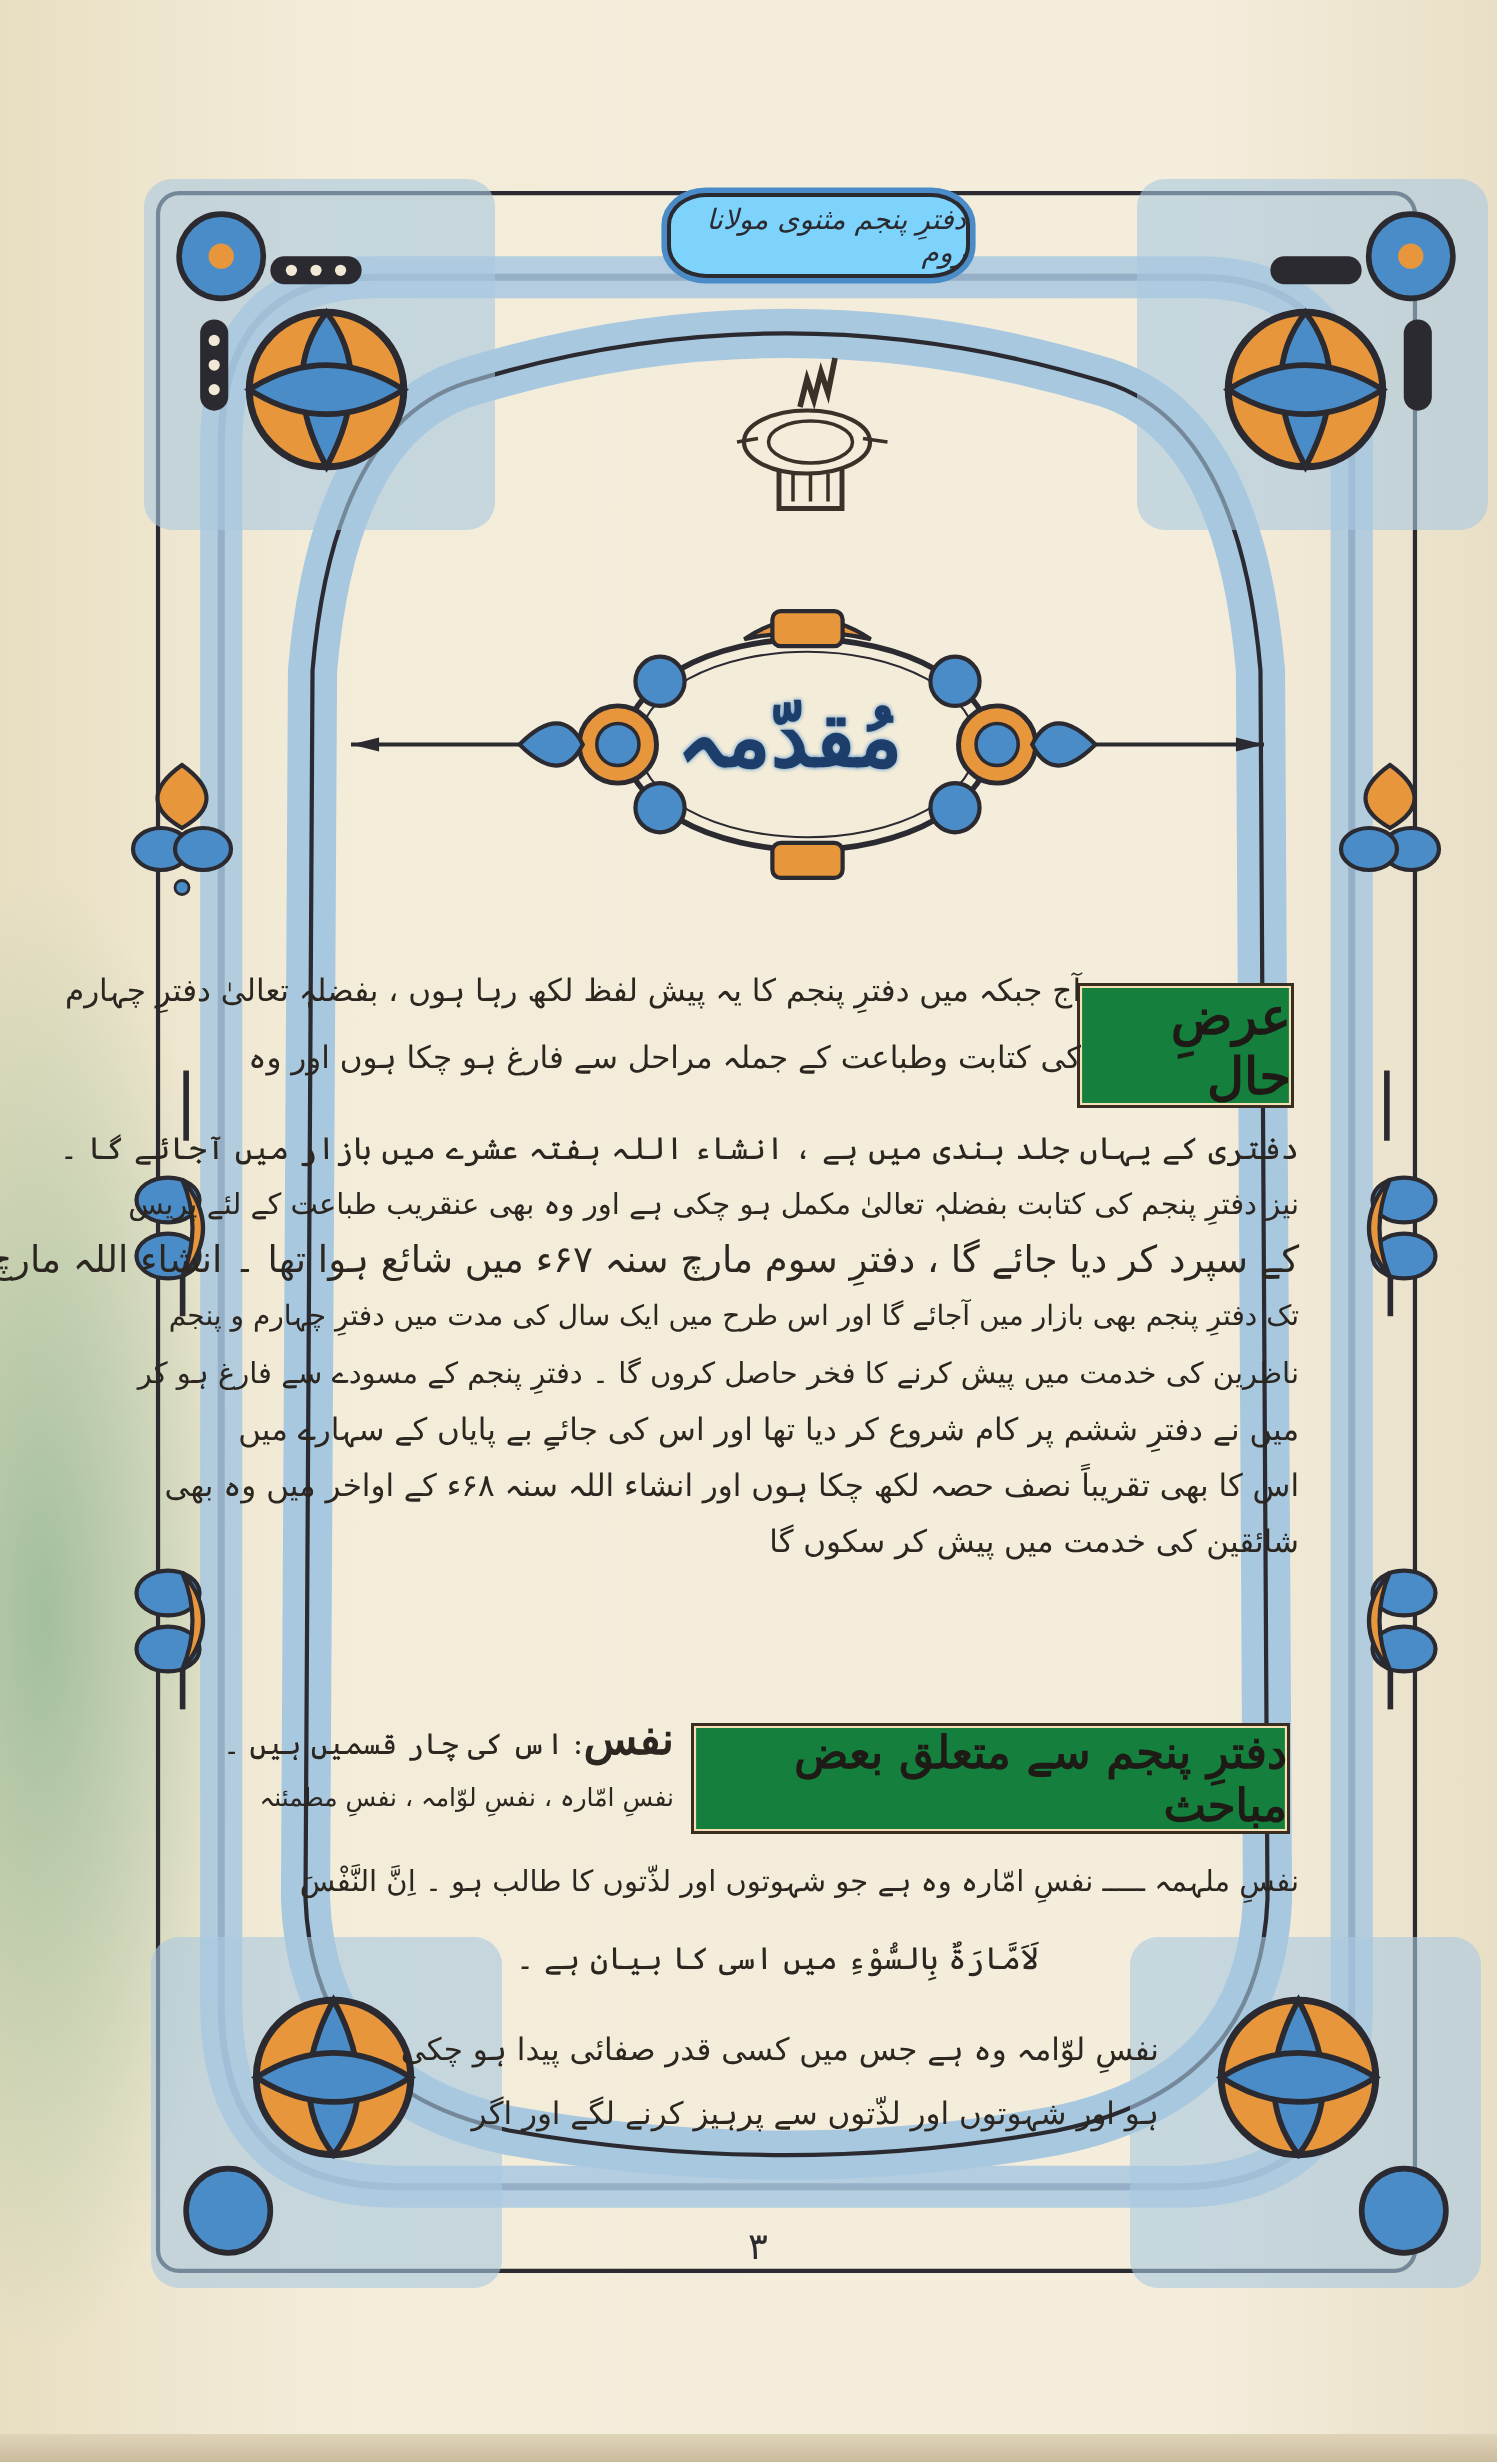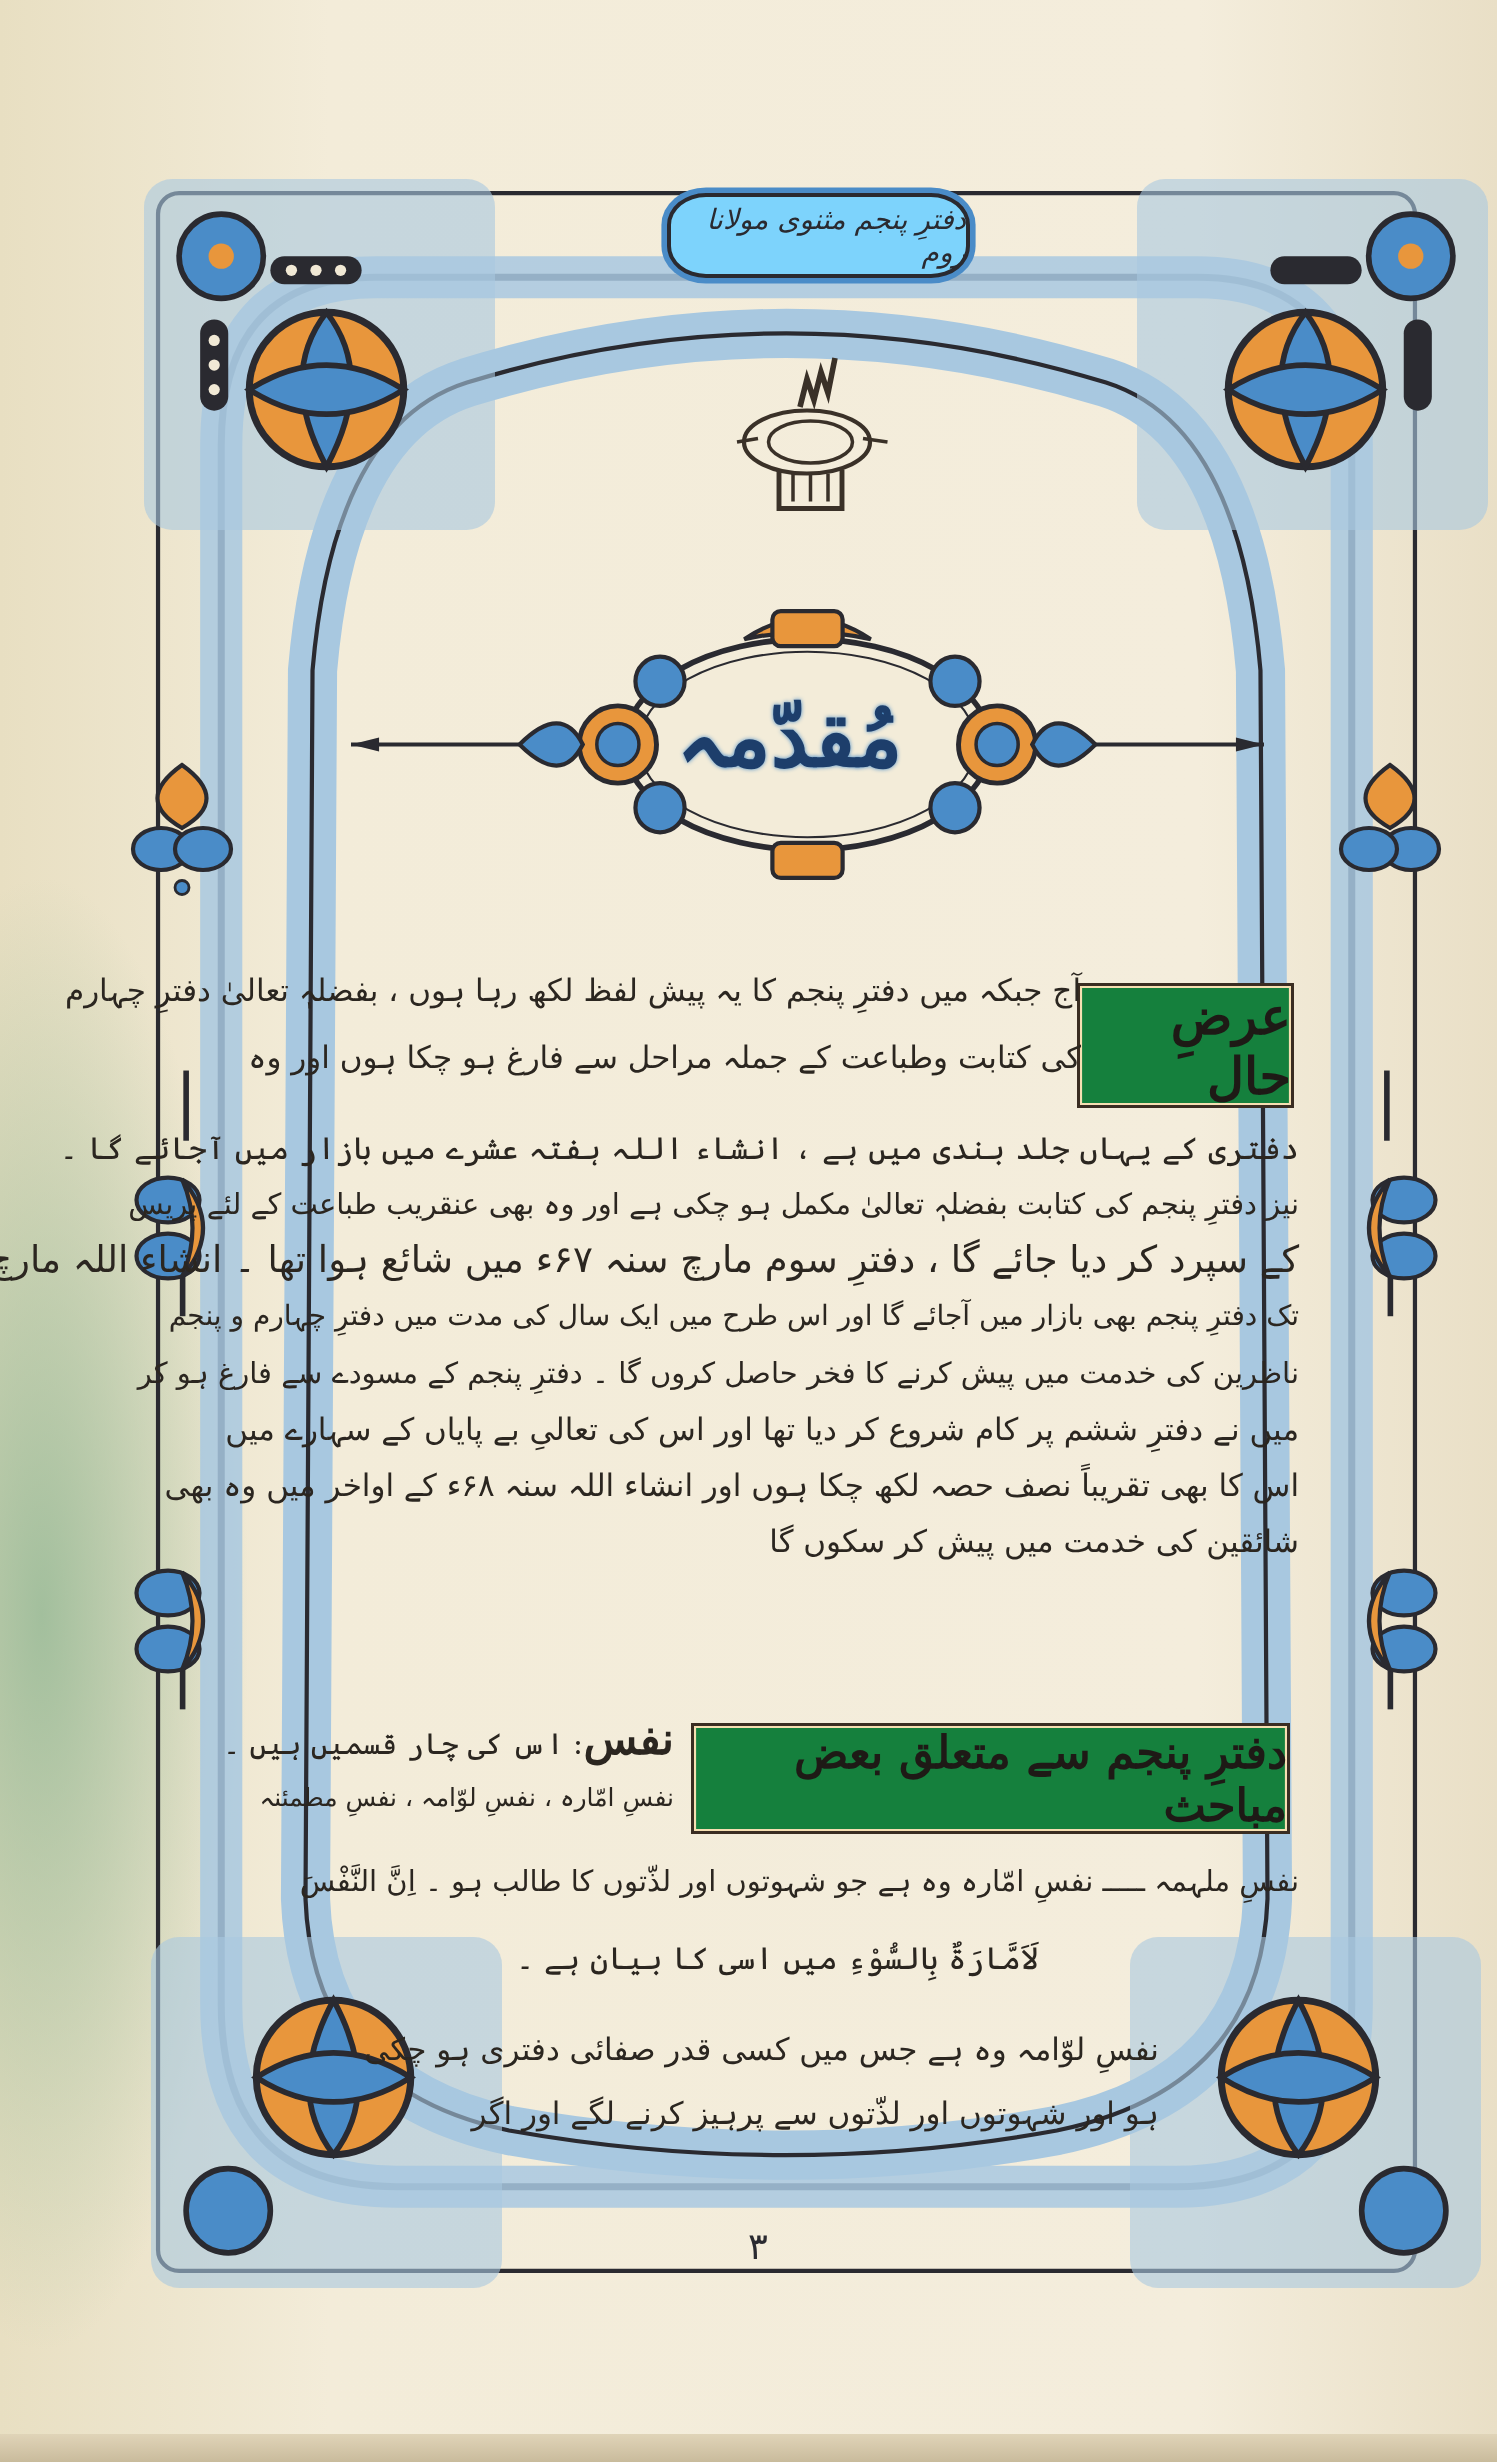--- a/index.html
+++ b/index.html
@@ -169,34 +169,34 @@
 <div class="heading-box" style="left:1077px;top:983px;width:211px;height:119px;font-size:51px;">عرضِ حال</div>
 
 <div class="content">
   <div class="line" style="top:0px;right:218px;">آج جبکہ میں دفترِ پنجم کا یہ پیش لفظ لکھ رہا ہوں ، بفضلہٖ تعالیٰ دفترِ چہارم</div>
   <div class="line" style="top:67px;right:218px;margin-left:12px;">کی کتابت وطباعت کے جملہ مراحل سے فارغ ہو چکا ہوں اور وہ</div>
   <div class="line" style="top:158px;">دفتری کے یہاں جلد بندی میں ہے ، انشاء اللہ ہفتہ عشرے میں بازار میں آجائے گا ۔</div>
   <div class="line" style="top:214px;font-size:29px;">نیز دفترِ پنجم کی کتابت بفضلہٖ تعالیٰ مکمل ہو چکی ہے اور وہ بھی عنقریب طباعت کے لئے پریس</div>
   <div class="line" style="top:270px;font-size:37px;">کے سپرد کر دیا جائے گا ، دفترِ سوم مارچ سنہ ۶۷ء میں شائع ہوا تھا ۔ انشاء اللہ مارچ سنہ ۶۸ء</div>
   <div class="line" style="top:326px;font-size:28px;">تک دفترِ پنجم بھی بازار میں آجائے گا اور اس طرح میں ایک سال کی مدت میں دفترِ چہارم و پنجم</div>
   <div class="line" style="top:383px;font-size:29px;">ناظرین کی خدمت میں پیش کرنے کا فخر حاصل کروں گا ۔ دفترِ پنجم کے مسودے سے فارغ ہو کر</div>
-  <div class="line" style="top:439px;">میں نے دفترِ ششم پر کام شروع کر دیا تھا اور اس کی تعالیِ بے پایاں کے سہارے میں</div>
+  <div class="line" style="top:439px;">میں نے دفترِ ششم پر کام شروع کر دیا تھا اور اس کی جائےِ بے پایاں کے سہارے میں</div>
   <div class="line" style="top:495px;">اس کا بھی تقریباً نصف حصہ لکھ چکا ہوں اور انشاء اللہ سنہ ۶۸ء کے اواخر میں وہ بھی</div>
   <div class="line" style="top:551px;">شائقین کی خدمت میں پیش کر سکوں گا</div>
 </div>
 
 <div class="heading-box" style="left:691px;top:1723px;width:593px;height:105px;font-size:45px;">دفترِ پنجم سے متعلق بعض مباحث</div>
 
 <div style="position:absolute;left:260px;top:1713px;width:414px;direction:rtl;color:#2b2620;">
   <span style="position:absolute;right:0;top:0;font-family:'DejaVu Serif',serif;font-size:44px;font-weight:bold;">نفس</span>
   <span style="position:absolute;right:91px;top:14px;font-family:'DejaVu Serif',serif;font-size:29.5px;white-space:nowrap;">: اس کی چار قسمیں ہیں ۔</span>
   <span style="position:absolute;right:0;top:70px;font-family:'DejaVu Serif',serif;font-size:25px;white-space:nowrap;">نفسِ امّارہ ، نفسِ لوّامہ ، نفسِ مطمئنہ</span>
 </div>
 
 <div class="content" style="top:1853px;">
   <div class="line" style="top:0px;font-size:29px;">نفسِ ملہمہ ـــــ نفسِ امّارہ وہ ہے جو شہوتوں اور لذّتوں کا طالب ہو ۔ اِنَّ النَّفْسَ</div>
   <div class="line" style="top:77px;right:260px;">لَاَمَّارَۃٌ بِالسُّوْءِ میں اسی کا بیان ہے ۔</div>
-  <div class="line" style="top:168px;right:140px;">نفسِ لوّامہ وہ ہے جس میں کسی قدر صفائی دفتری ہو چکی</div>
+  <div class="line" style="top:168px;right:140px;">نفسِ لوّامہ وہ ہے جس میں کسی قدر صفائی پیدا ہو چکی</div>
   <div class="line" style="top:232px;right:140px;">ہو اور شہوتوں اور لذّتوں سے پرہیز کرنے لگے اور اگر</div>
 </div>
 
 <div class="page-number">۳</div>
 
 
 </body></html>

